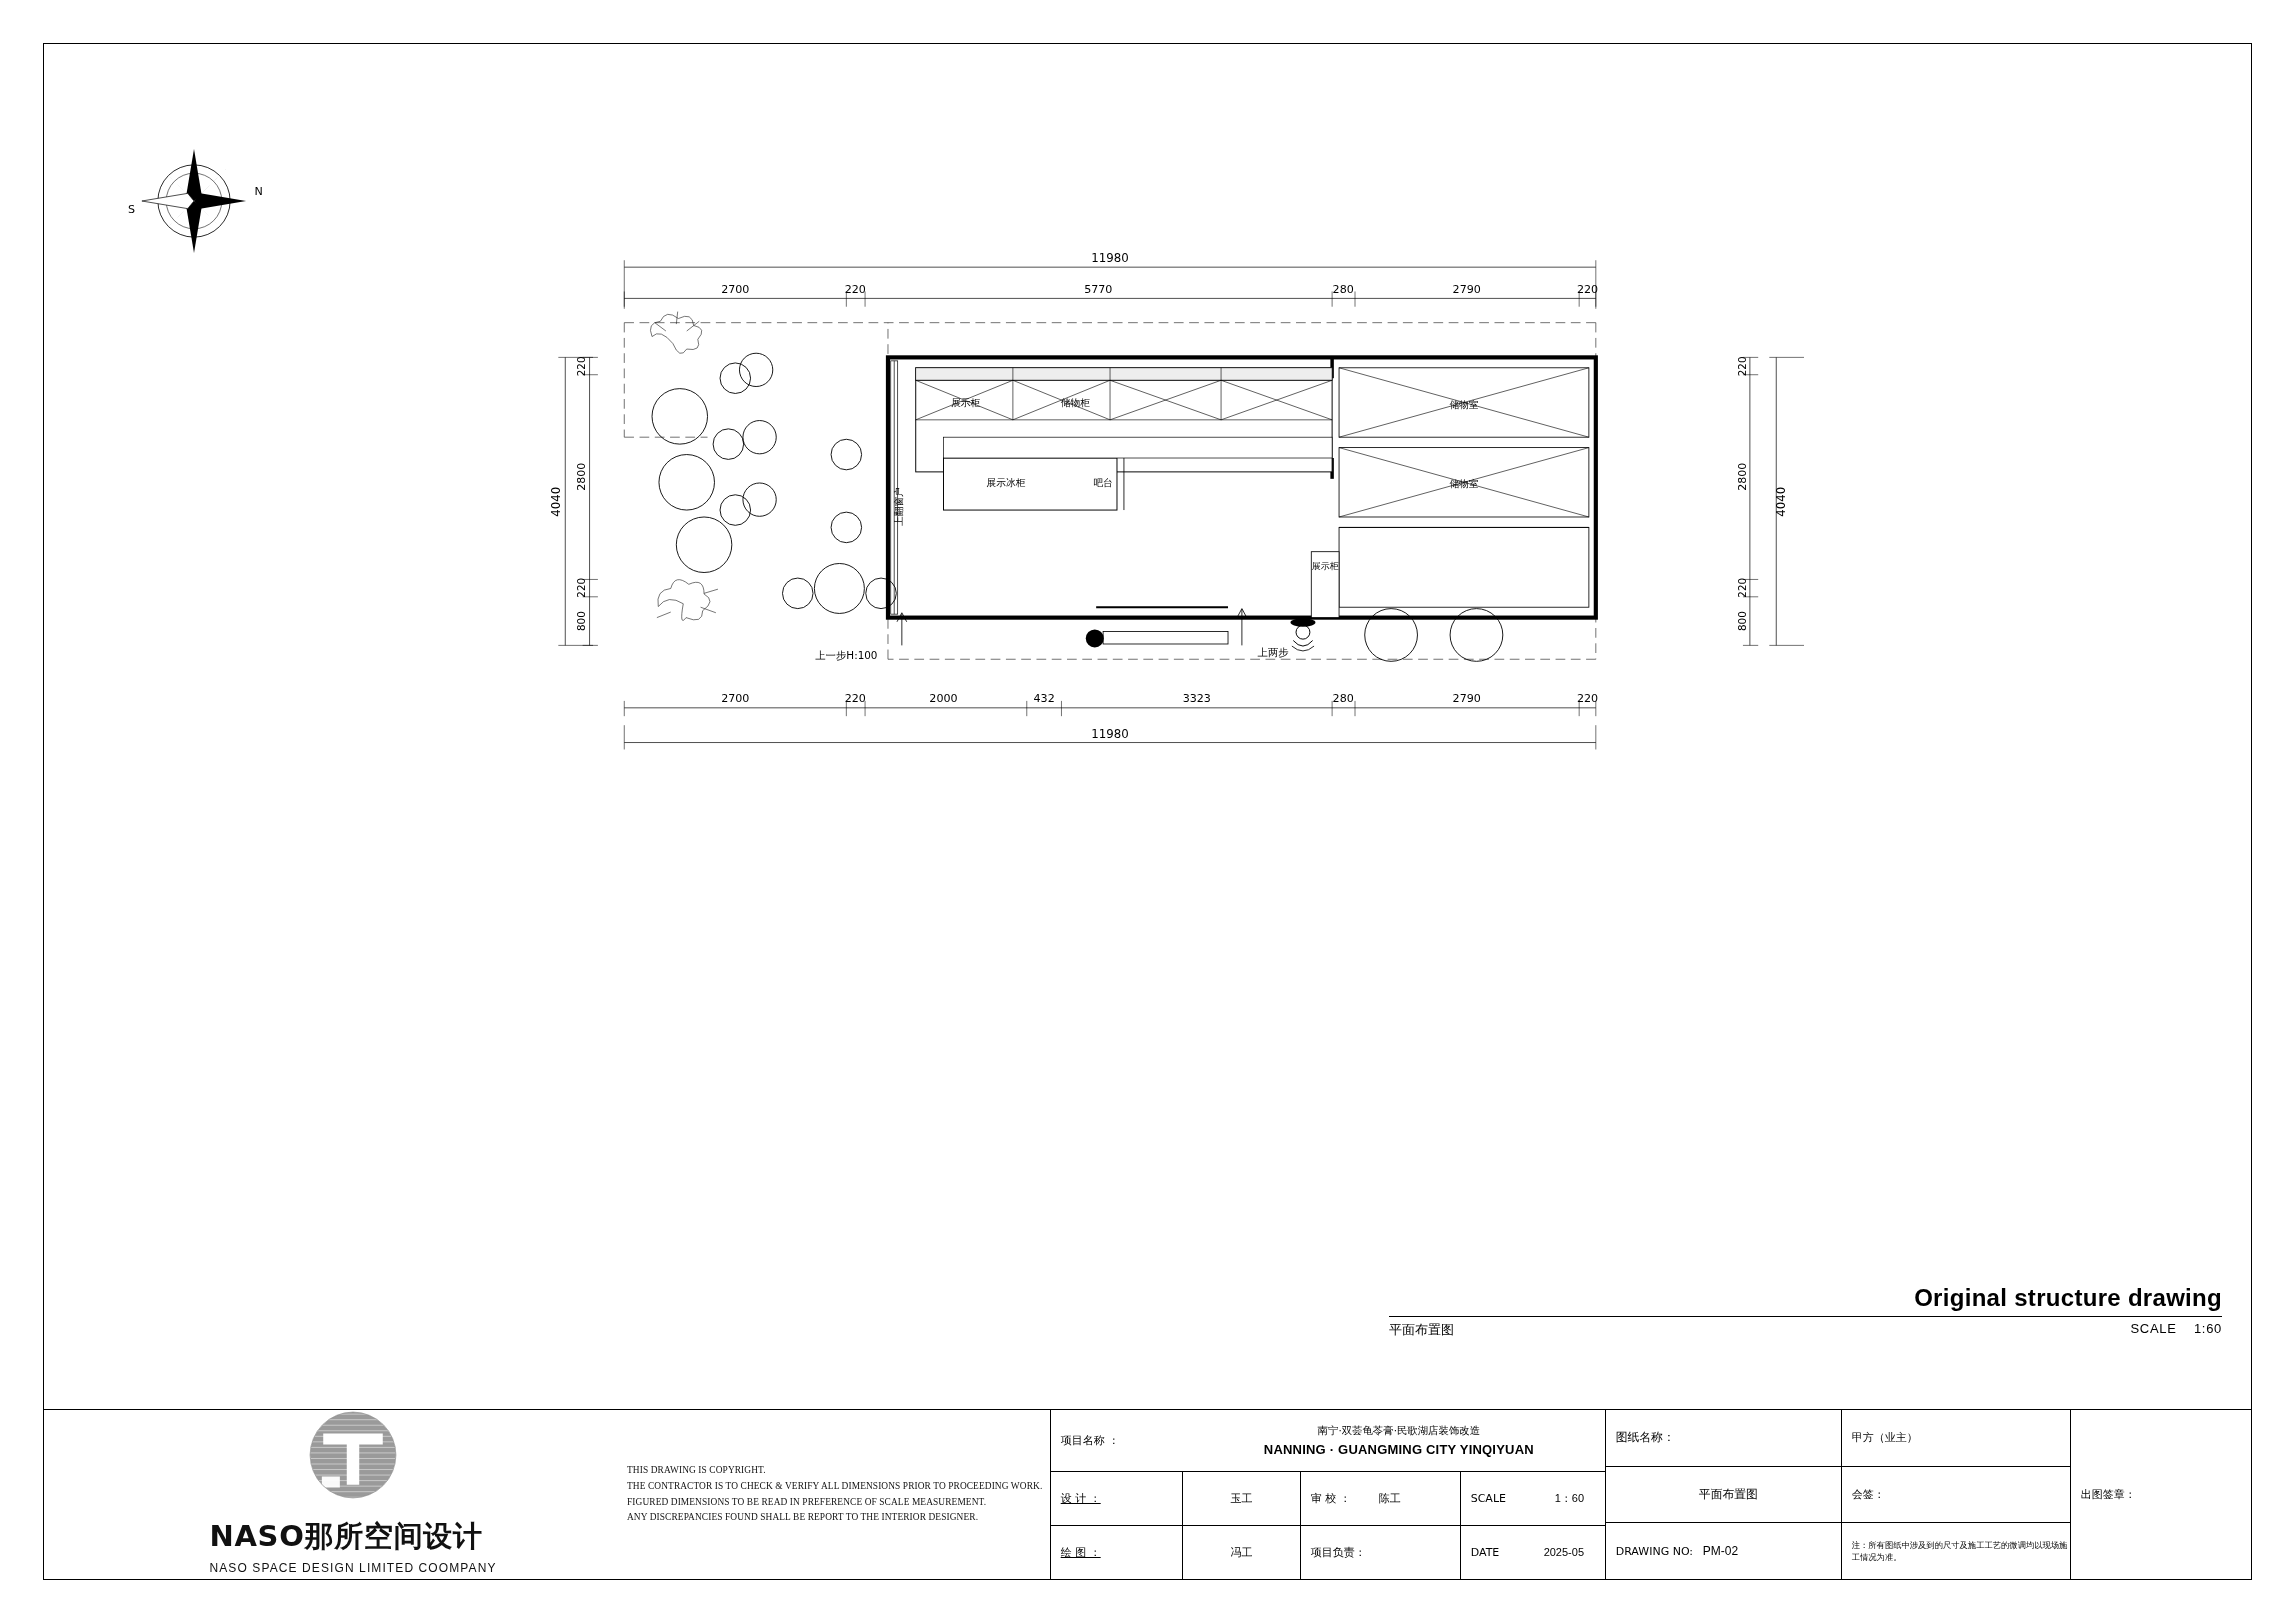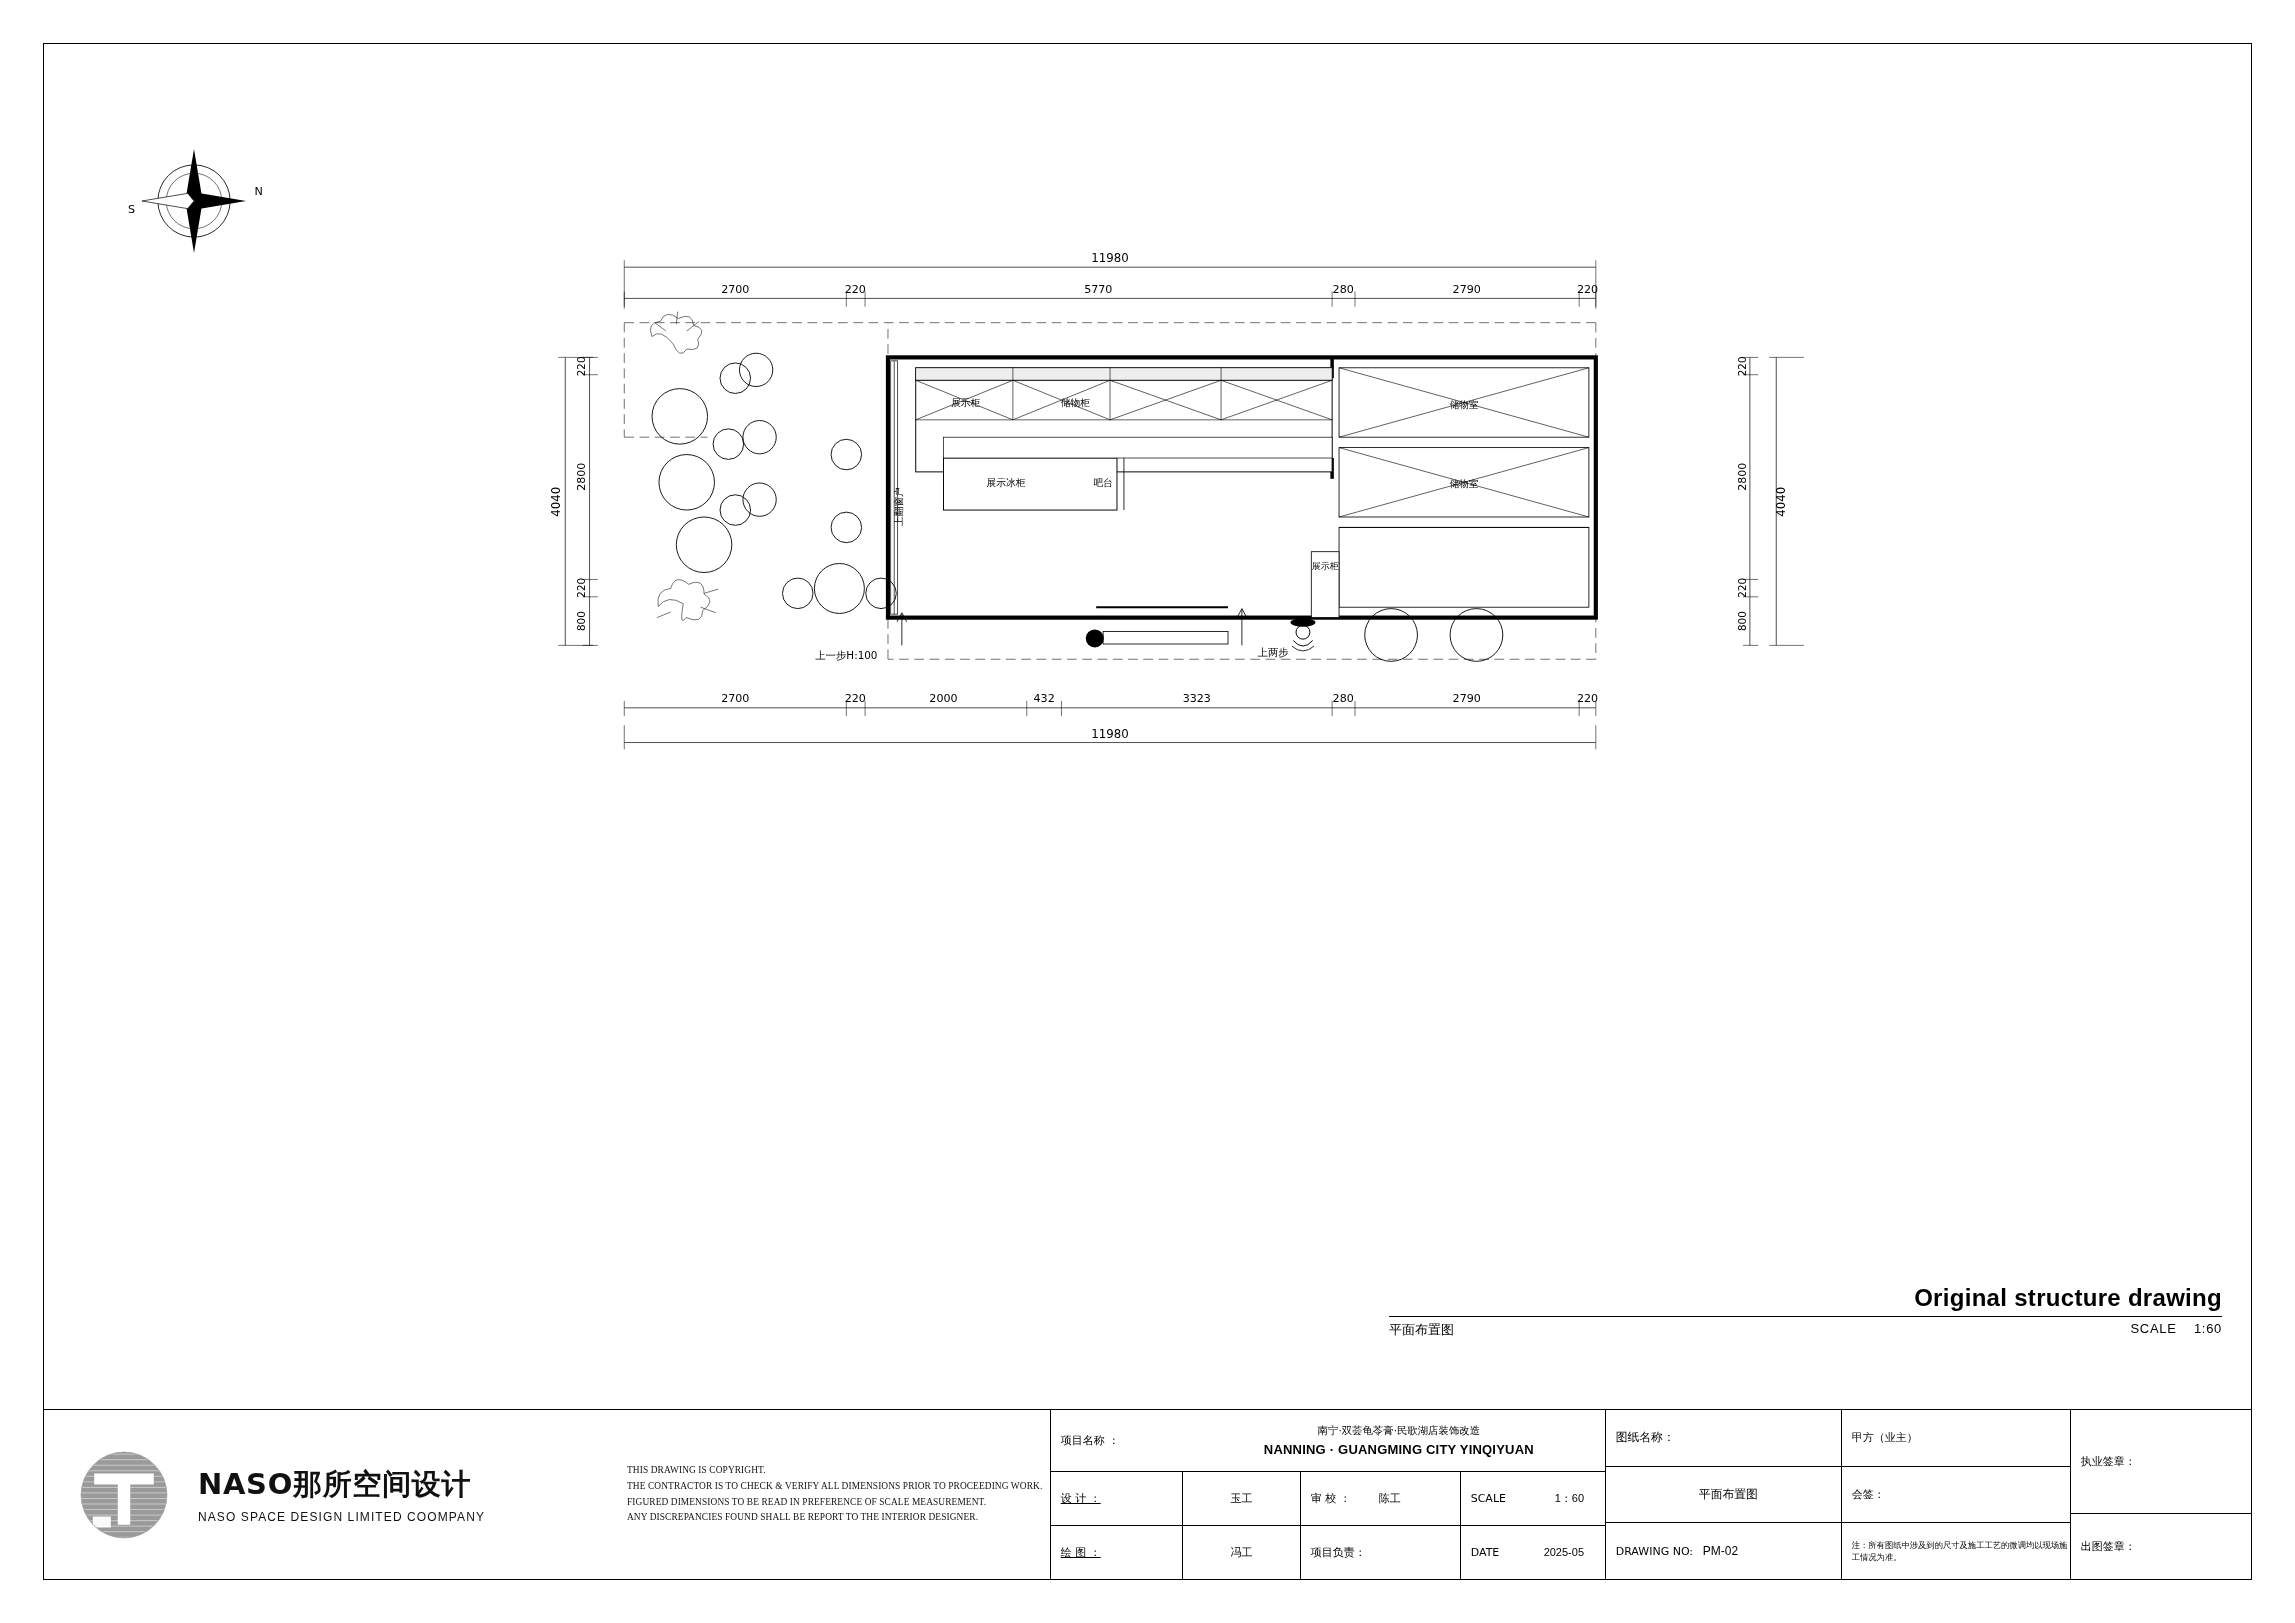--- a/index.html
+++ b/index.html
@@ -36,21 +36,21 @@
   .sheet-title .row2 .cn{font-family:"DejaVu Sans", sans-serif;}
   .sheet-title .row2 .sc{letter-spacing:0.7px;}
 
   
   .titleblock{
     position:absolute;left:44px;top:1409px;width:2207px;height:170px;
     border-top:1.4px solid #000;
     box-sizing:border-box;
     display:flex;
   }
-  .tb-logo{width:583px;display:flex;align-items:center;gap:29px;padding-left:35px;box-sizing:border-box;}
+  .tb-logo{width:583px;display:flex;align-items:center;gap:17px;padding-left:35px;box-sizing:border-box;flex-direction:column;}
   .logo-mark{width:90px;height:90px;position:relative;flex:0 0 auto;}
   .logo-mark svg{width:100%;height:100%;}
   .logo-text .l1{font-size:29px;font-family:"DejaVu Sans", sans-serif;font-weight:bold;letter-spacing:0.7px;color:#111;}
   .logo-text .l2{font-size:12px;letter-spacing:1.1px;color:#111;padding-top:4.2px;font-family:"Liberation Sans", sans-serif;}
 
   .tb-copy{
     width:423px;font-size:9.4px;line-height:1.65;color:#111;
     display:flex;flex-direction:column;justify-content:center;
     font-family:"Liberation Serif", serif;letter-spacing:0.1px;
   }
@@ -419,20 +419,19 @@
 
       <div class="col colC">
         <div class="r">甲方（业主）</div>
         <div class="r">会签：</div>
         <div class="r">
           <span class="note">注：所有图纸中涉及到的尺寸及施工工艺的微调均以现场施工情况为准。</span>
         </div>
       </div>
 
       <div class="col colD">
-        <div class="r" style="flex:1.6">执业签章：</div>
         <div class="r" style="flex:1">出图签章：</div>
       </div>
 
     </div>
   </div>
 </div>
 
 
 </body></html>

